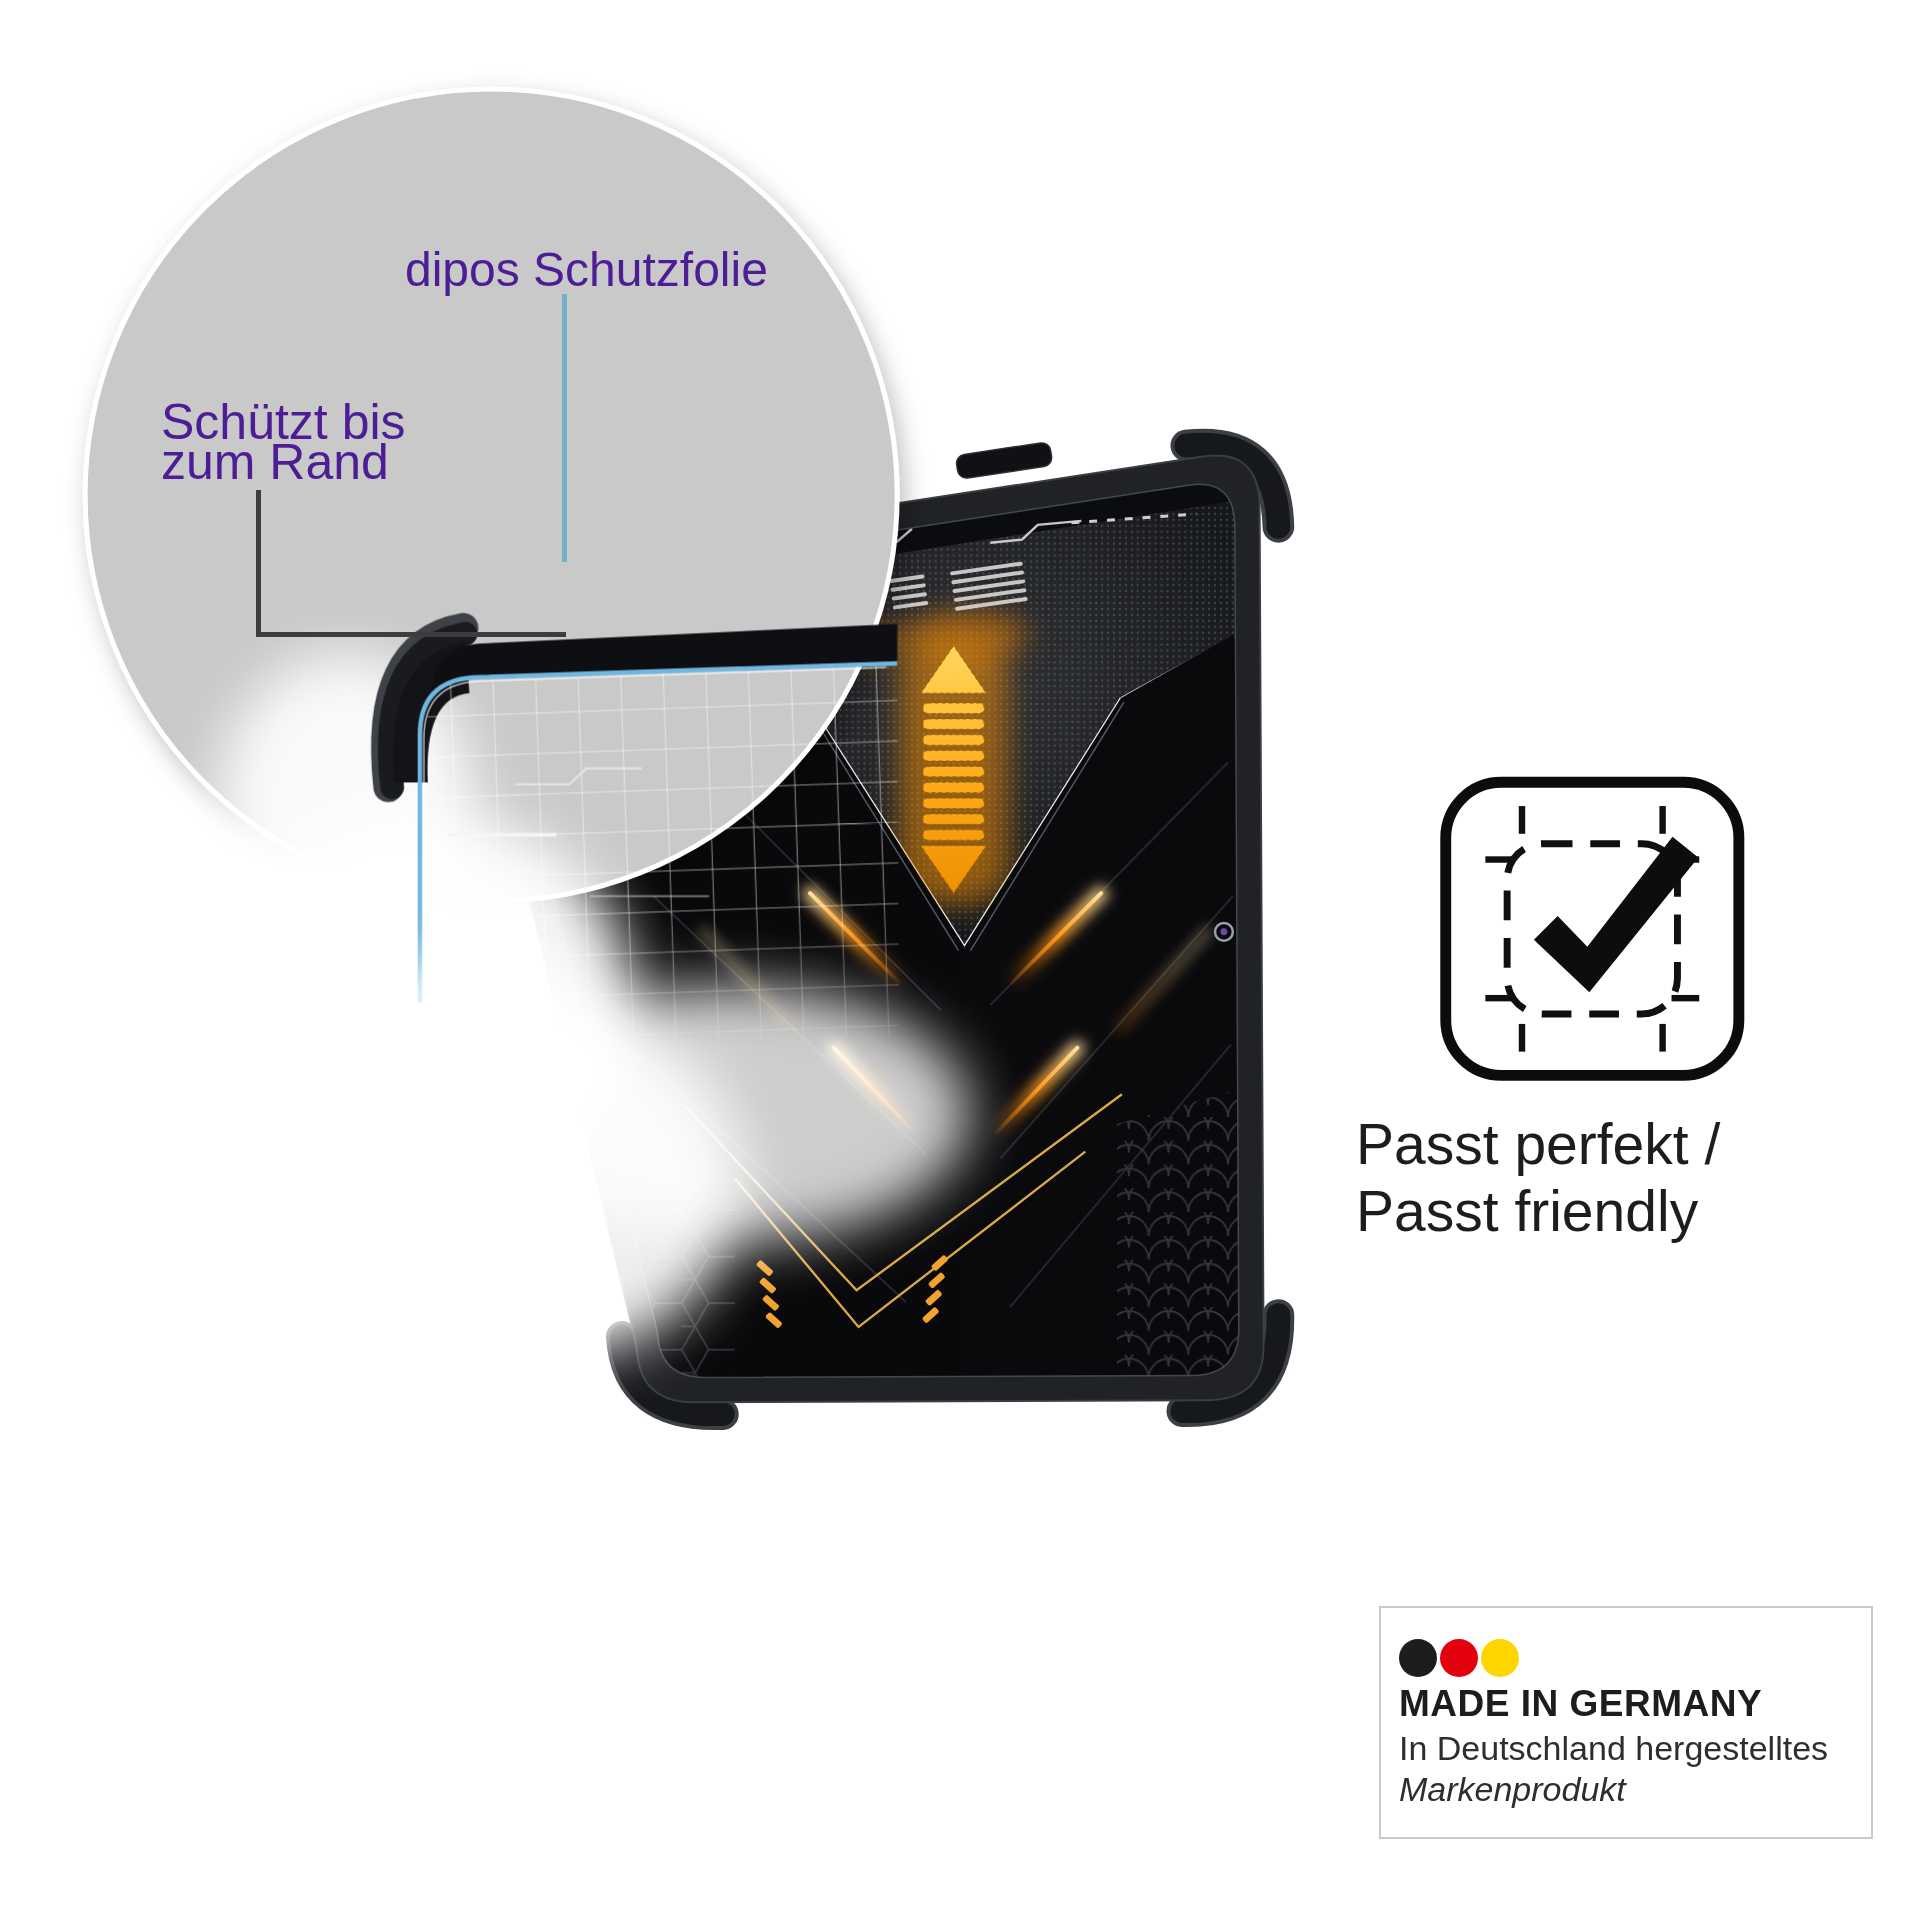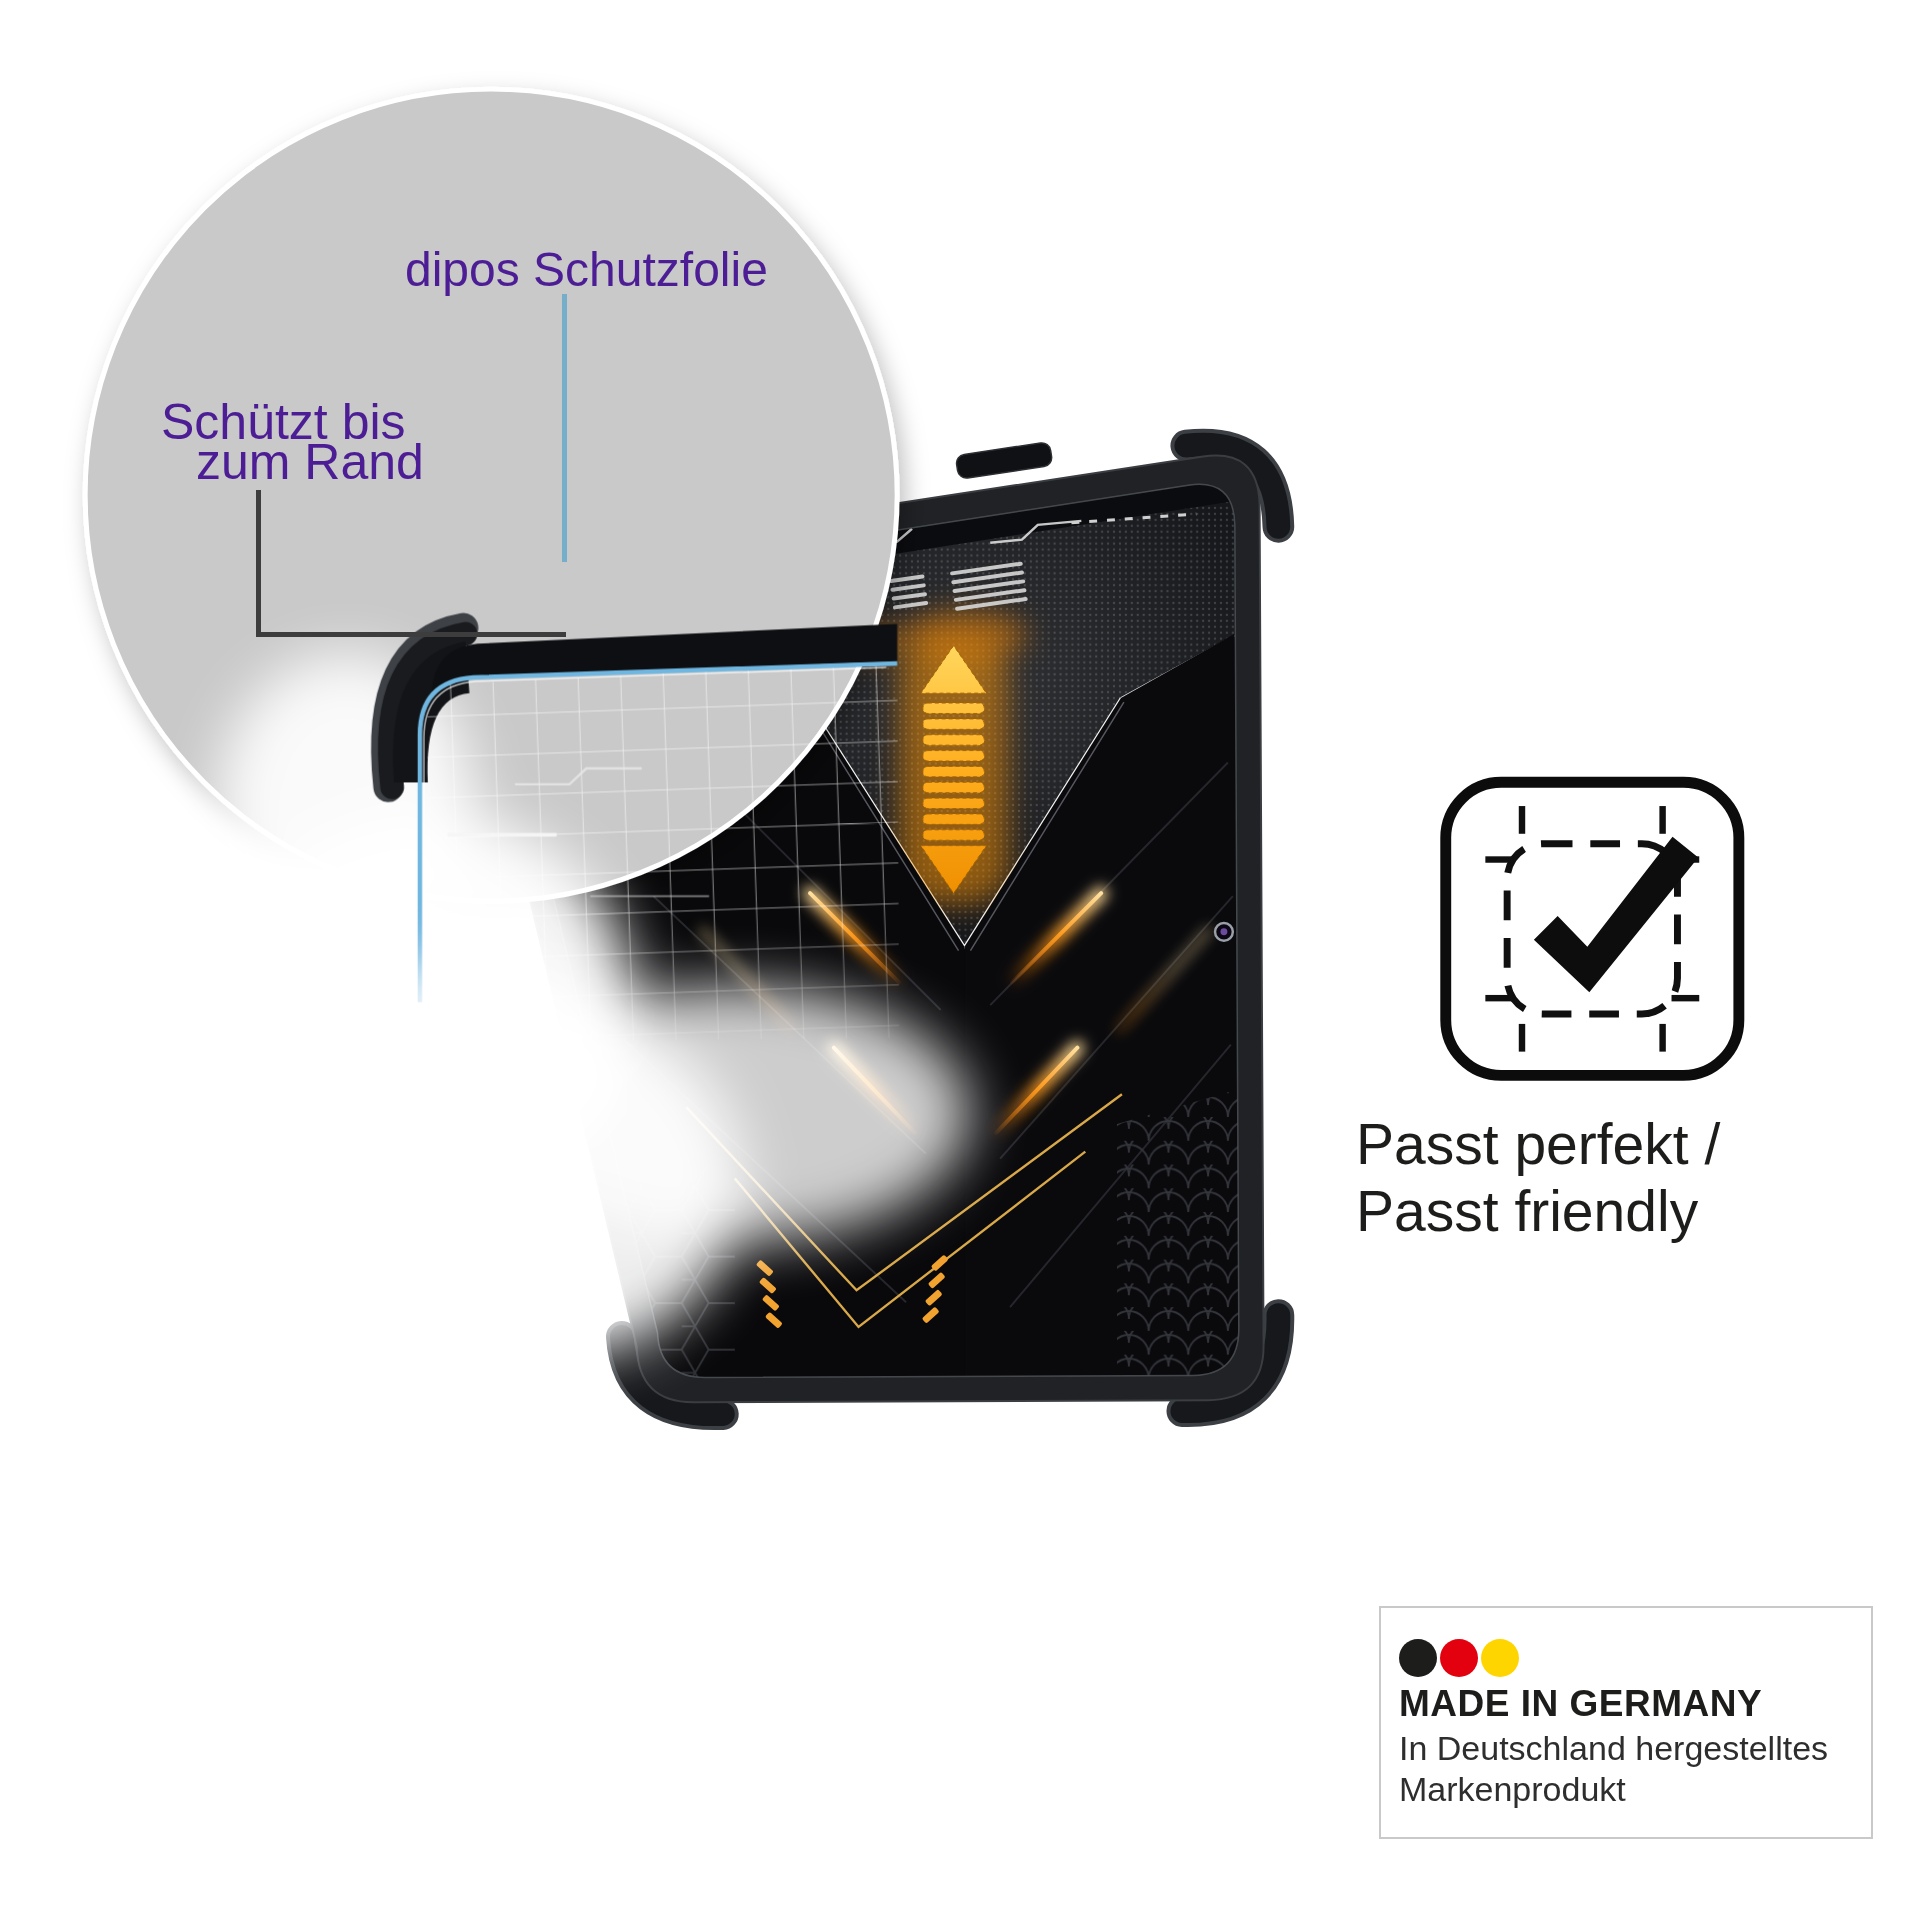--- a/index.html
+++ b/index.html
@@ -2,34 +2,34 @@
 <html><head>
 <meta charset="utf-8">
 <style>
   html,body{margin:0;padding:0;background:#ffffff;}
   #stage{position:relative;width:1927px;height:1927px;background:#fff;overflow:hidden;
          font-family:"Liberation Sans","DejaVu Sans",sans-serif;color:#1d1d1b;}
   #art{position:absolute;left:0;top:0;}
   .txt{position:absolute;white-space:nowrap;color:#4c1d95;}
   .callout-title{left:405px;top:242px;width:358px;text-align:center;font-size:48px;}
   .callout-f1{left:161px;top:370px;font-size:50px;margin-top:23px;}
-  .callout-f2{left:161px;top:433px;font-size:50px;margin-left:35px;}
+  .callout-f2{left:161px;top:433px;font-size:50px;}
   .vline-blue{position:absolute;left:562px;top:294px;width:5px;height:268px;background:#74aec9;}
   .l-vert{position:absolute;left:256px;top:490px;width:5px;height:145px;background:#3d3d3d;}
   .l-horz{position:absolute;left:256px;top:632px;width:310px;height:5px;background:#3d3d3d;}
   .fit-txt{position:absolute;left:1356px;top:1111px;width:485px;text-align:left;
            font-size:57px;line-height:67px;color:#1d1d1b;}
   .badge{position:absolute;left:1379px;top:1606px;width:494px;height:233px;background:#fff;
          border:2px solid #c9c9c9;box-sizing:border-box;padding-left:44px;}
   .badge .dots{position:absolute;left:18px;top:31px;height:38px;}
   .badge .dot{display:inline-block;width:38px;height:38px;border-radius:50%;margin-right:3px;vertical-align:top;}
   .dot-black{background:#1d1d1b;} .dot-red{background:#e3000f;} .dot-yellow{background:#ffd500;}
   .badge .title{position:absolute;left:18px;top:75px;font-size:37px;font-weight:bold;letter-spacing:0.5px;color:#1d1d1b;}
   .badge .sub1{position:absolute;left:18px;top:121px;font-size:34px;color:#2e2e2e;}
-  .badge .sub2{position:absolute;left:18px;top:162px;font-size:34px;color:#2e2e2e;}
+  .badge .sub2{position:absolute;left:18px;top:162px;font-size:34px;color:#2e2e2e;font-style:italic;}
 </style>
 </head>
 <body>
 
 <div id="stage">
 
 <svg id="art" width="1927" height="1927" viewBox="0 0 1946 1946">
   <defs>
     <pattern id="meshDots" width="6" height="6" patternUnits="userSpaceOnUse">
       <rect width="6" height="6" fill="#16171a"></rect>

